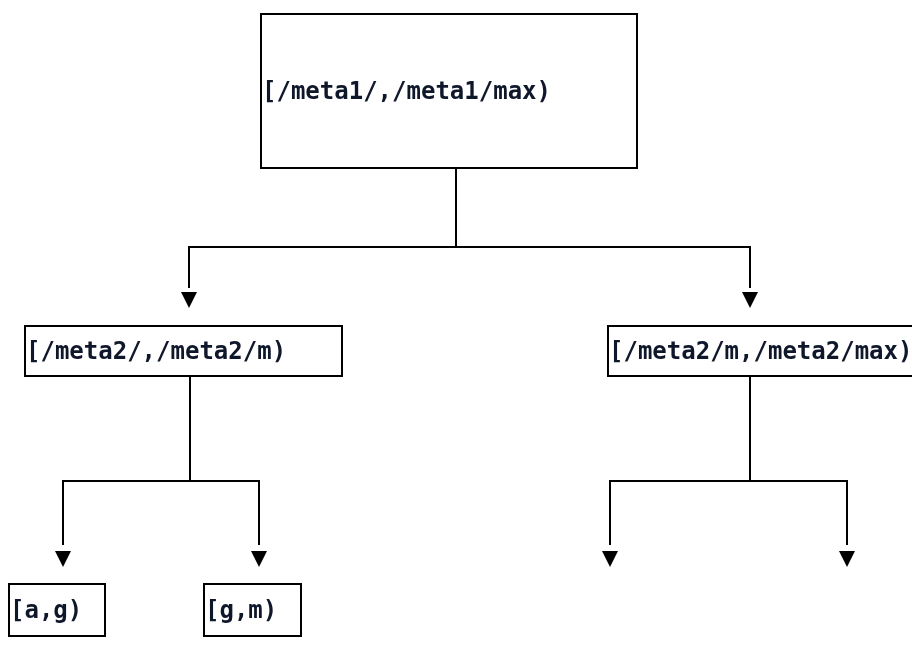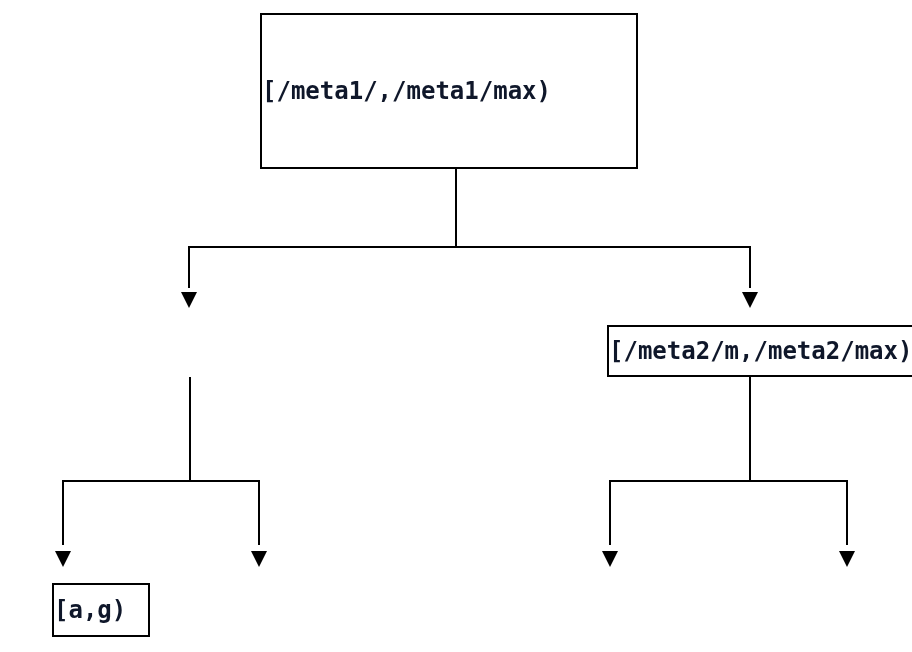--- a/index.html
+++ b/index.html
@@ -34,21 +34,21 @@
     color: #0f172a;
     font-size: 24px;
     font-weight: bold;
     white-space: nowrap;
     letter-spacing: 0px;
   }
   
   .node-root   { left: 260px; top: 13px;  width: 378px; height: 156px; }
   .node-left   { left: 24px;  top: 325px; width: 319px; height: 52px;  }
   .node-right  { left: 583px; top: 325px; width: 319px; height: 52px; margin-left: 24px;  }
-  .leaf-ag     { left: 8px;   top: 583px; width: 98px;  height: 54px; margin-left: 44px;  }
+  .leaf-ag     { left: 8px;   top: 583px; width: 98px;  height: 54px;  }
   .leaf-gm     { left: 203px; top: 583px; width: 99px;  height: 54px;  }
   .leaf-ms     { left: 555px; top: 583px; width: 97px;  height: 54px;  }
   .leaf-smax   { left: 779px; top: 583px; width: 120px; height: 54px;  }
 </style>
 </head>
 <body>
 
 <div class="canvas">
 
   <svg class="edges" viewBox="0 0 912 652" xmlns="http://www.w3.org/2000/svg">
@@ -76,25 +76,31 @@
       <polygon points="251,551 267,551 259,567"></polygon>
       <polygon points="602,551 618,551 610,567"></polygon>
       <polygon points="839,551 855,551 847,567"></polygon>
     </g>
   </svg>
 
   <div class="node node-root">
     <span>[/meta1/,/meta1/max)</span>
   </div>
 
+  <div class="node node-left">
+    <span>[/meta2/,/meta2/m)</span>
+  </div>
 
   <div class="node node-right">
     <span>[/meta2/m,/meta2/max)</span>
   </div>
 
   <div class="node leaf-ag">
     <span>[a,g)</span>
   </div>
 
+  <div class="node leaf-gm">
+    <span>[g,m)</span>
+  </div>
 
 
 
 </div>
 
 </body></html>

